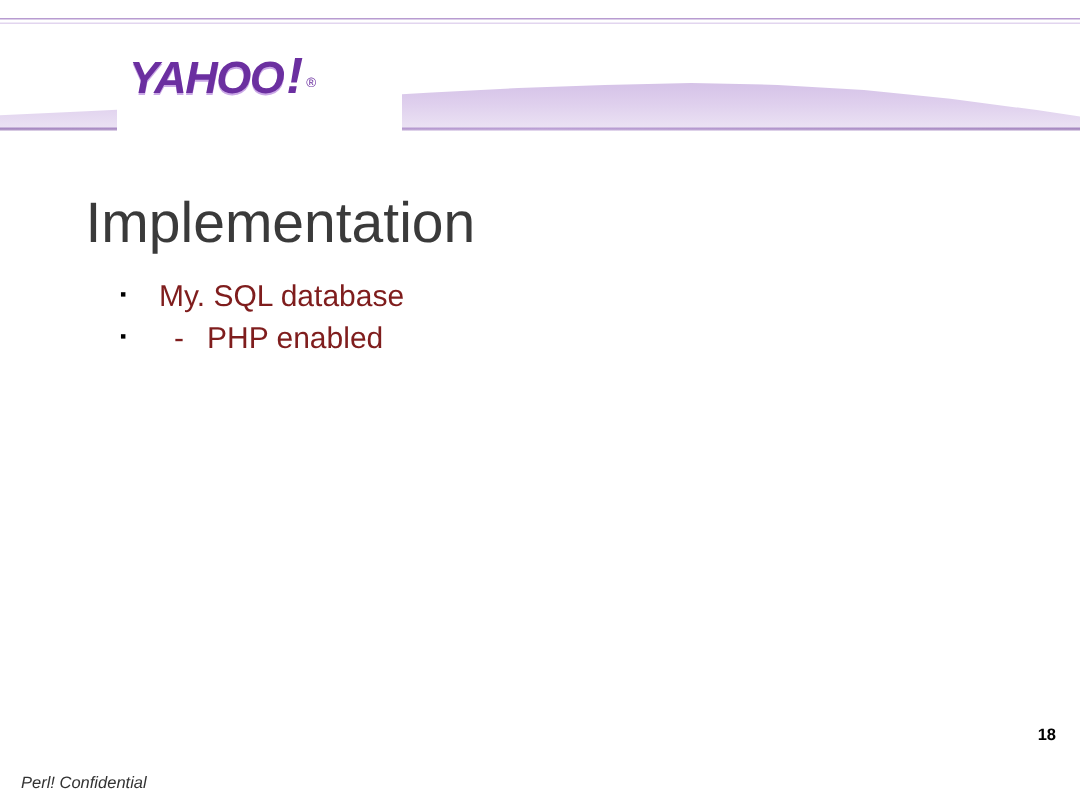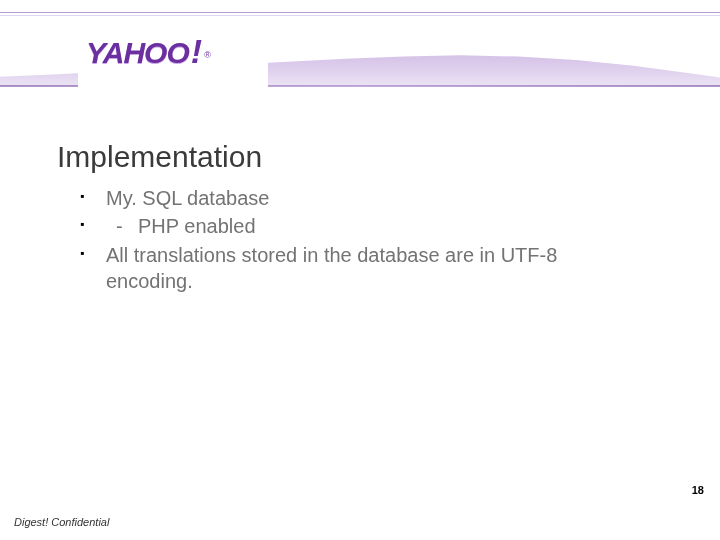--- a/index.html
+++ b/index.html
@@ -11,22 +11,22 @@
     background: linear-gradient(0deg, #e8def2 0%, #d9c7ea 40%, #cfb9e4 70%, #c7aedf 100%);
     clip-path: polygon(0% 78%, 8% 72%, 16% 65%, 24% 58%, 32% 50%, 40% 42%, 48% 35%, 56% 30%, 64% 27%, 72% 30%, 80% 38%, 88% 52%, 96% 70%, 100% 80%, 100% 100%, 0% 100%);
     opacity: 0.85;
   }
   .wave-line { position: absolute; left: 0; right: 0; top: 85px; height: 2px; background: linear-gradient(90deg, #7a4fa0 0%, #9b74c0 50%, #7a4fa0 100%); opacity: 0.6; }
   .logo-wrap { position: absolute; left: 78px; top: 30px; width: 190px; height: 60px; background: #fff; padding: 6px 8px 0 8px; }
   .logo { font-family: "Trebuchet MS", Arial, sans-serif; font-weight: 800; font-style: italic; letter-spacing: -1px; color: #6b2fa0; font-size: 30px; line-height: 1; display: inline-flex; align-items: center; }
   .logo .text1 { text-shadow: 0 1px 0 #caa8e6; }
   .logo .bang { color: #6b2fa0; font-size: 34px; margin-left: 2px; transform: translateY(-2px); }
   .logo .tm  { font-size: 9px; font-style: normal; font-weight: 400; color: #6b2fa0; margin-left: 3px; transform: translateY(2px); }
-  .title { position: absolute; left: 57px; top: 140px; font-size: 30px; color: #3a3a3a; font-weight: 400; }
-  .body { position: absolute; left: 80px; top: 185px; right: 72px; color: #737373; font-size: 20px; line-height: 1.32; }
+  .title { position: absolute; left: 57px; top: 128px; font-size: 38px; color: #3a3a3a; font-weight: 400; }
+  .body { position: absolute; left: 80px; top: 185px; right: 72px; color: #7f1d1d; font-size: 20px; line-height: 1.32; }
   ul.bullets { list-style: none; }
   ul.bullets > li { position: relative; padding-left: 26px; margin-bottom: 2px; }
   ul.bullets > li::before { content: "\25AA"; position: absolute; left: 0; top: 4px; font-size: 12px; color: #000; }
   ul.sub { list-style: none; margin-left: 10px; }
   ul.sub > li { position: relative; padding-left: 22px; }
   ul.sub > li::before { content: "-"; position: absolute; left: 0; top: 0; }
   .footer-label { position: absolute; left: 14px; bottom: 12px; font-size: 11px; font-style: italic; color: #333; }
   .page-num { position: absolute; right: 16px; bottom: 44px; font-size: 11px; font-weight: 700; color: #000; }
 </style>
 </head>
@@ -53,21 +53,18 @@
       <li>
         <span>My. SQL database</span>
       </li>
       <li>
         <ul class="sub">
           <li>
             <span>PHP enabled</span>
           </li>
         </ul>
       </li>
-      <li>
-        <span>All translations stored in the database are in UTF-8 encoding.</span>
-      </li>
     </ul>
   </div>
 
-  <div class="footer-label">Digest! Confidential</div>
+  <div class="footer-label">Perl! Confidential</div>
   <div class="page-num">18</div>
 </div>
 
 </body></html>

